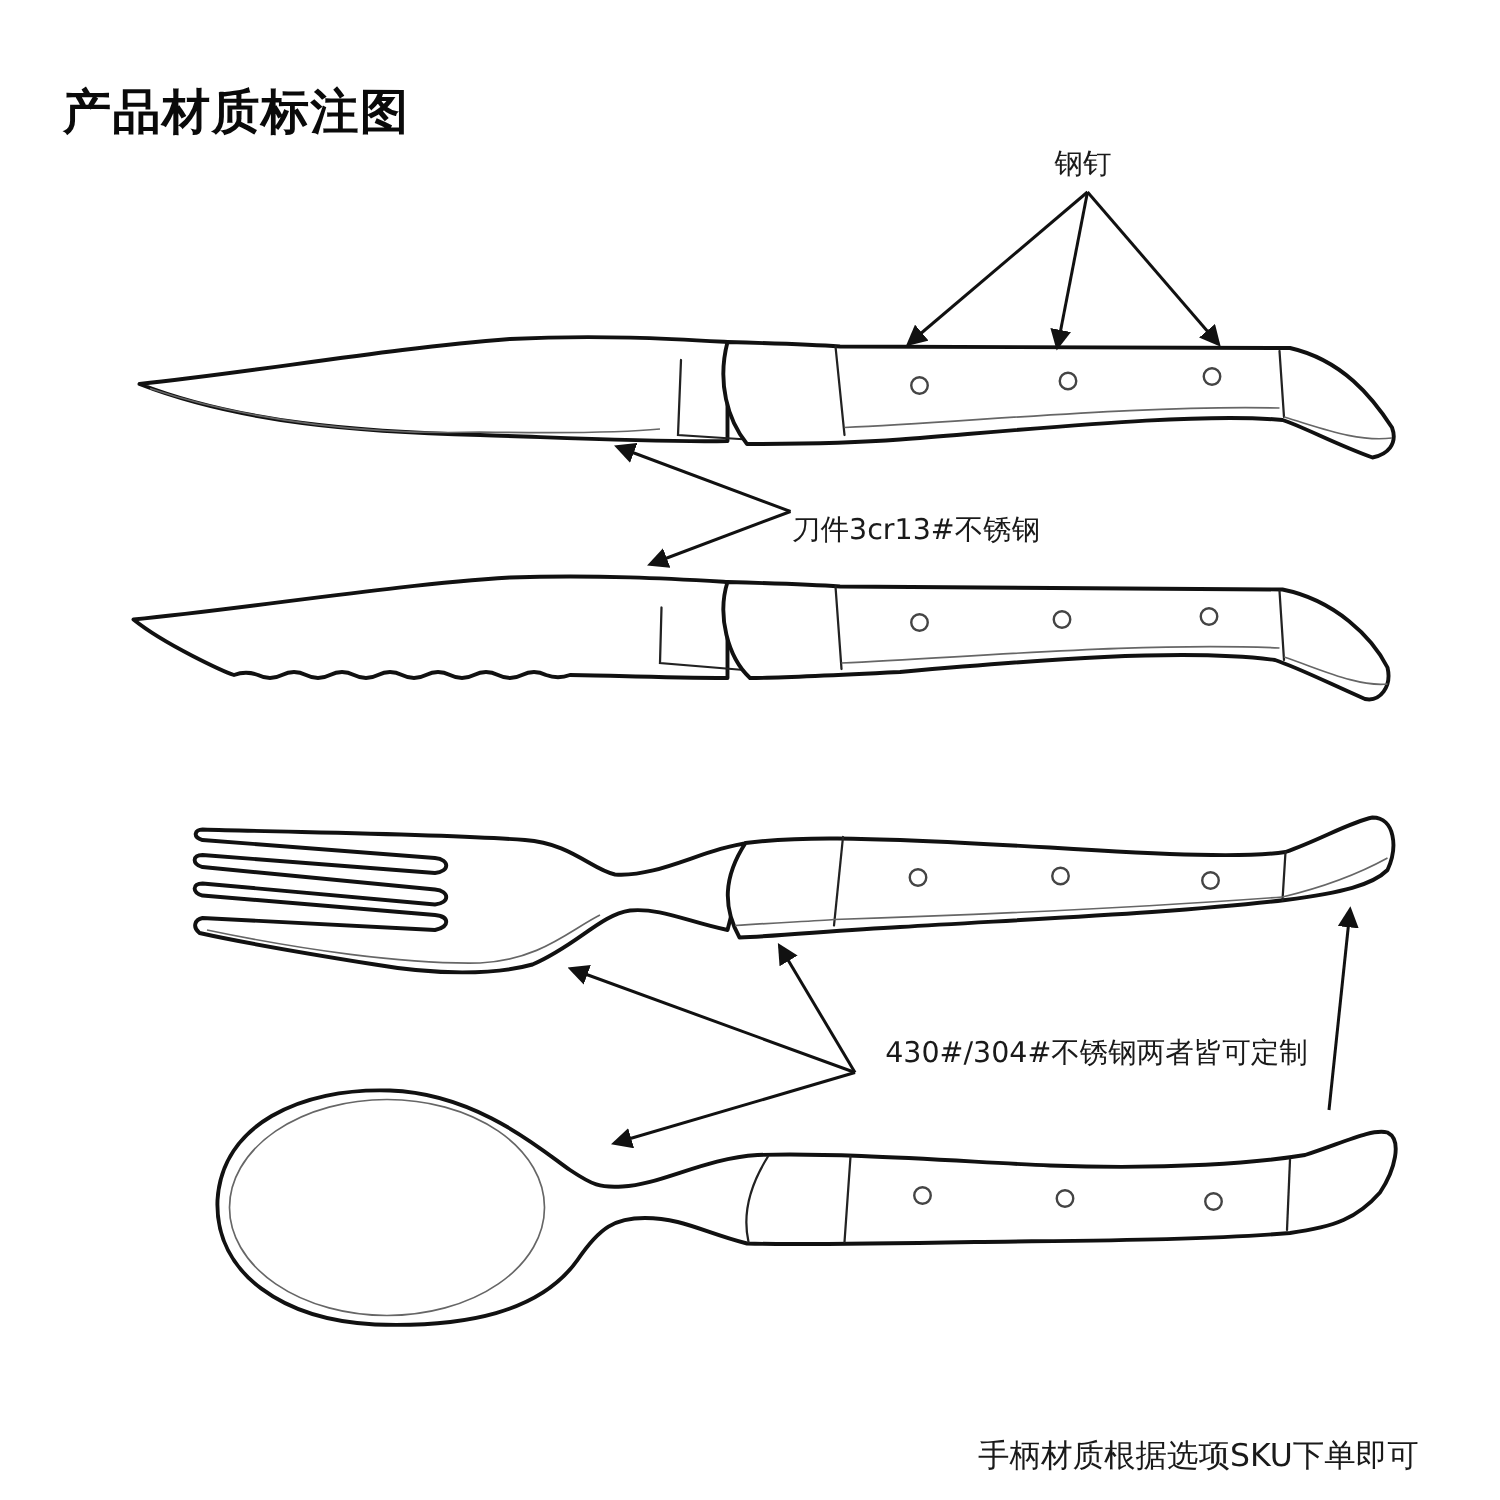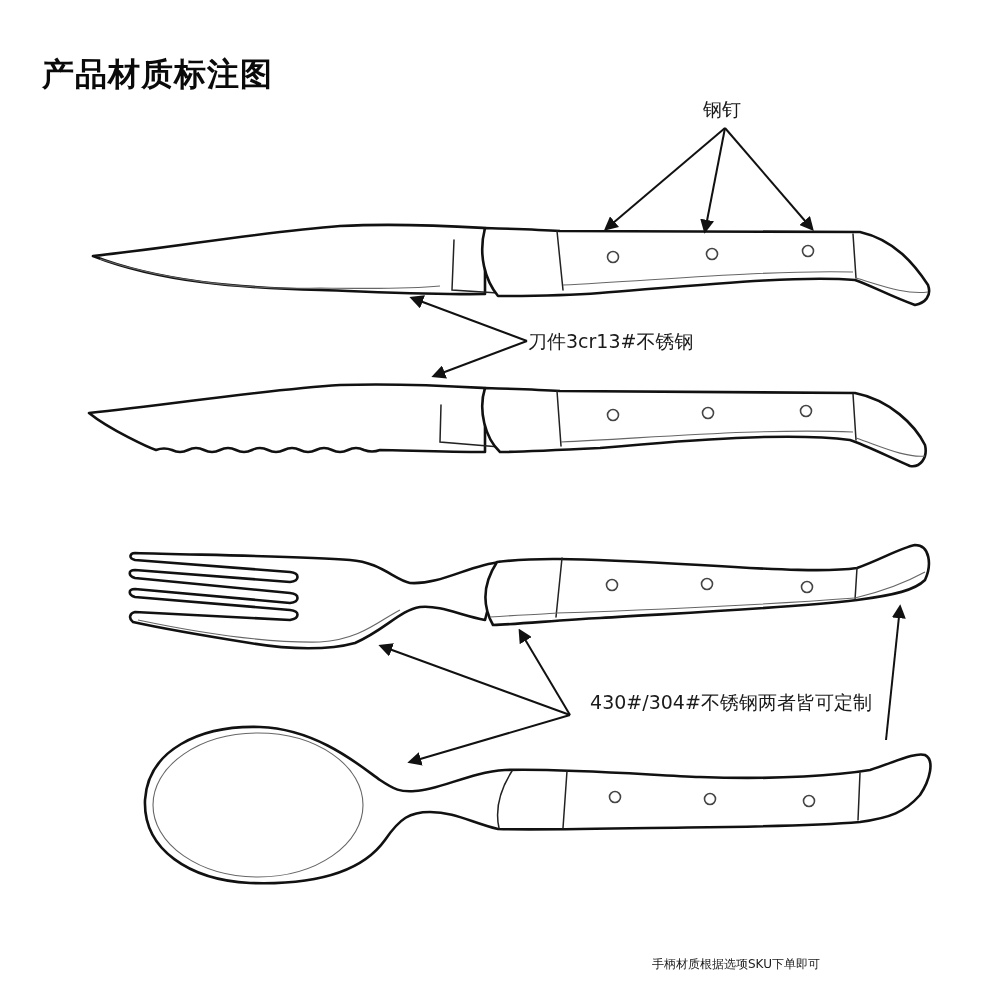--- a/index.html
+++ b/index.html
@@ -2,24 +2,24 @@
 <html><head>
   <meta charset="utf-8">
   <style>
     html, body { margin: 0; padding: 0; background: #ffffff; }
     body { width: 1000px; height: 1000px; position: relative; overflow: hidden;
            font-family: "DejaVu Sans", "Liberation Sans", sans-serif; color: #111; }
     .title { position: absolute; left: 42px; top: 58px; font-size: 32px; font-weight: bold;
              letter-spacing: 1px; color: #0a0a0a; line-height: 1; }
     .label { position: absolute; font-size: 19px; color: #1a1a1a; line-height: 1.2; white-space: nowrap; text-align: right; }
     .lbl-pins { left: 703px; top: 98px; }
-    .lbl-blade { left: 528px; top: 330px; }
+    .lbl-blade { left: 528px; top: 342px; }
     .lbl-main { left: 570px; top: 686px; text-align: center; width: 322px; }
     .lbl-main div { line-height: 32px; }
-    .footer { position: absolute; left: 652px; top: 956px; font-size: 12px; color: #1a1a1a; white-space: nowrap; }
+    .footer { position: absolute; left: 652px; top: 956px; font-size: 21px; color: #1a1a1a; white-space: nowrap; }
     svg.art { position: absolute; left: 0; top: 0; width: 1000px; height: 1000px; }
     .outline { fill: #fff; stroke: #111; stroke-width: 2.6; stroke-linejoin: round; stroke-linecap: round; }
     .thin { fill: none; stroke: #222; stroke-width: 1.5; stroke-linecap: round; }
     .hair { fill: none; stroke: #666; stroke-width: 1.1; }
     .pin { fill: #fff; stroke: #444; stroke-width: 1.6; }
     .arrow { fill: none; stroke: #111; stroke-width: 2; }
   </style>
 </head>
 <body>
 

